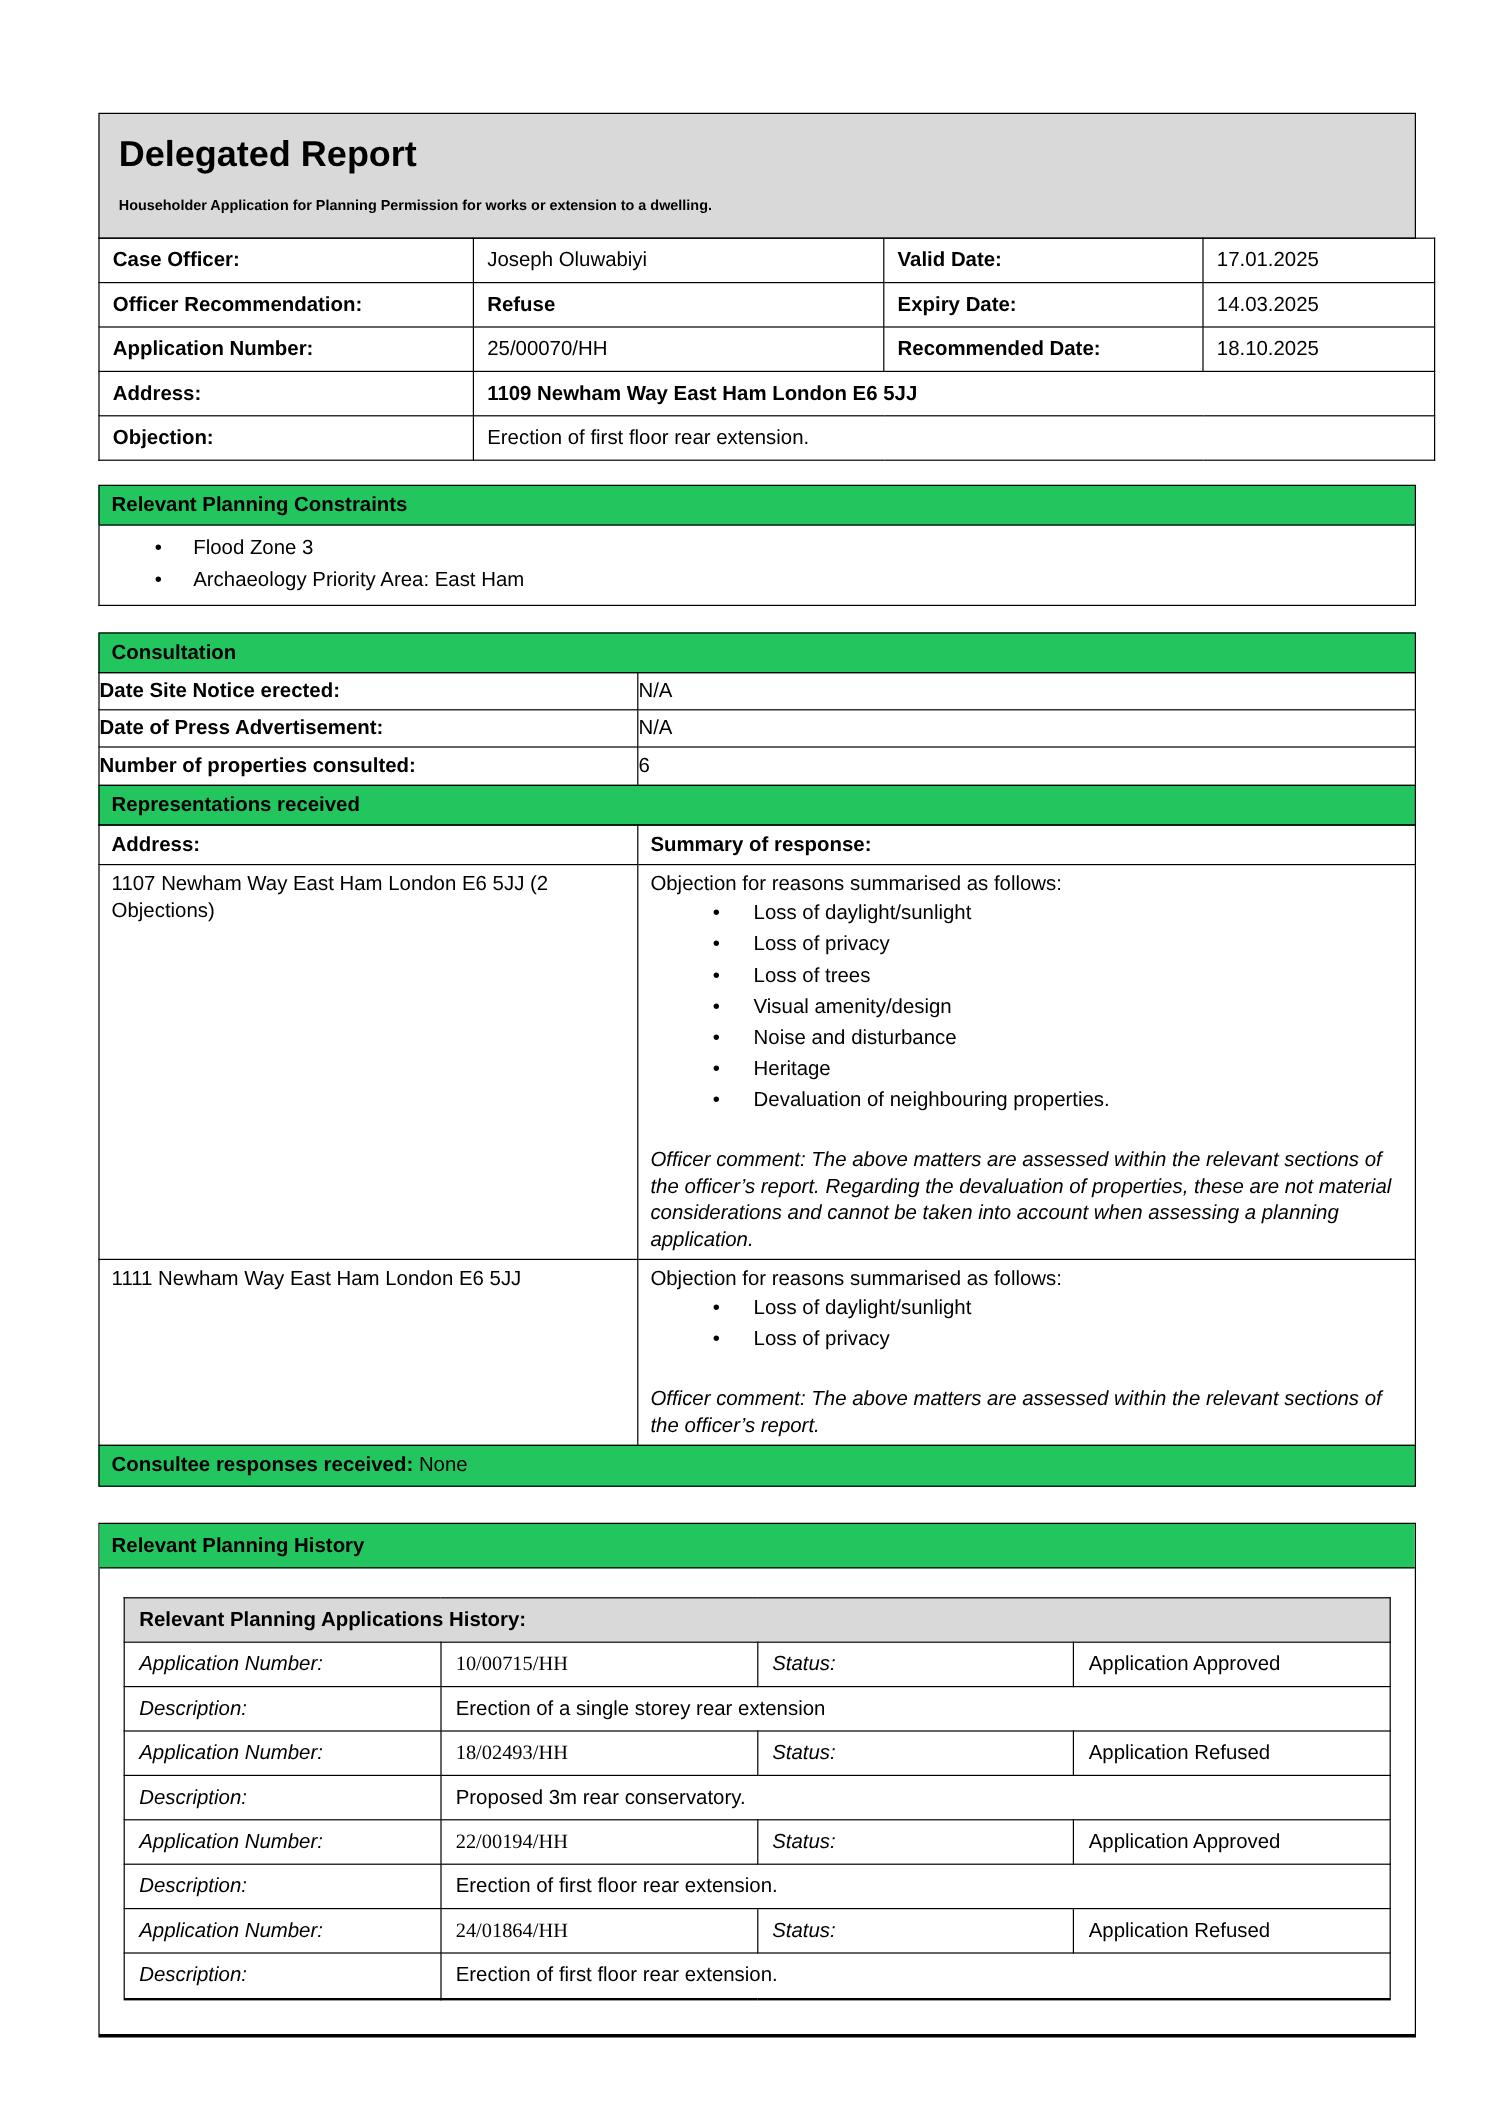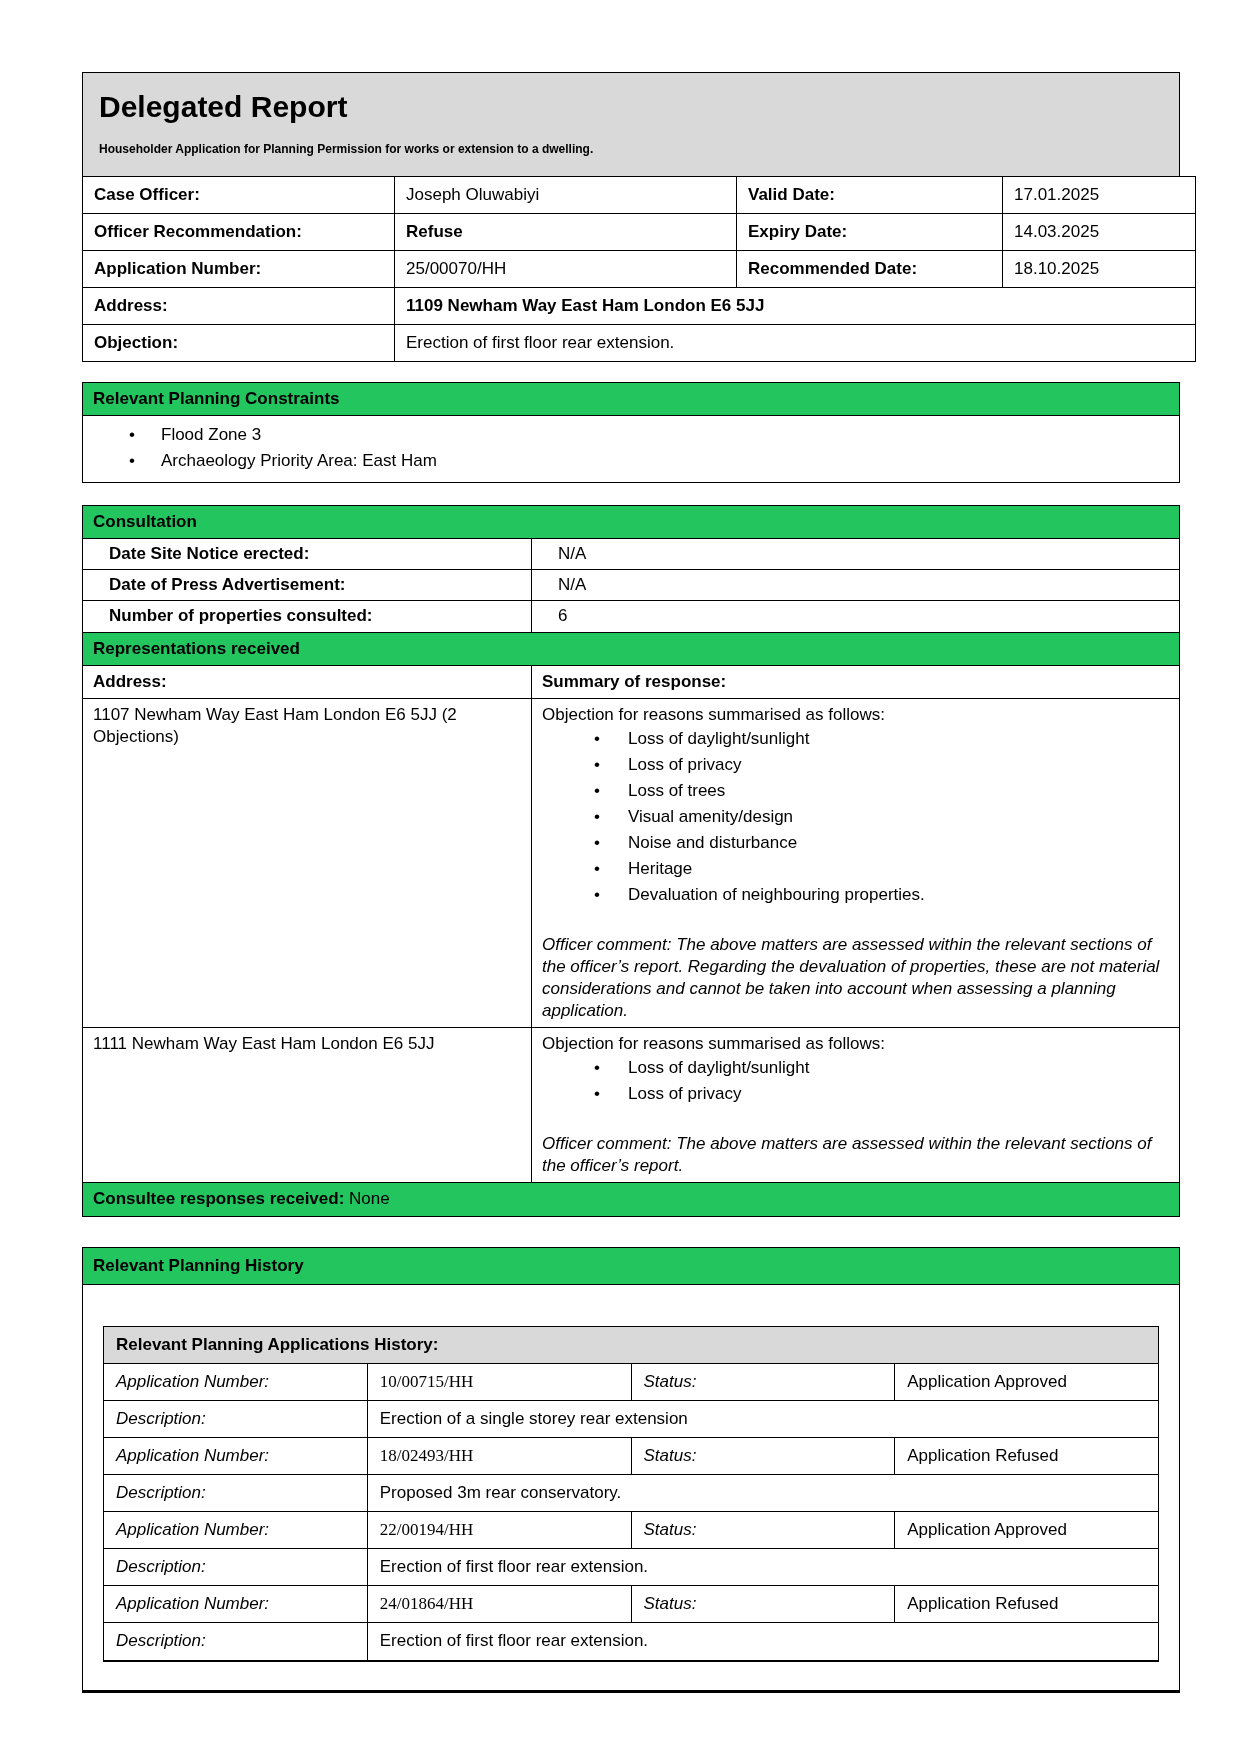--- a/index.html
+++ b/index.html
@@ -3,21 +3,21 @@
 <meta charset="utf-8">
 <style>
   * { box-sizing: border-box; margin: 0; padding: 0; }
   html, body { background: #ffffff; }
   body {
     width: 1241px; height: 1755px;
     font-family: "Liberation Sans", sans-serif;
     color: #000; font-size: 17px; line-height: 1.3;
     position: relative;
   }
-  .content { position: absolute; left: 82px; top: 72px; width: 1098px; }
+  .content { position: absolute; left: 82px; top: 94px; width: 1098px; }
 
   
   .title-box {
     background: #d9d9d9;
     border: 1px solid #000;
     padding: 14px 16px 18px 16px;
   }
   .title-box h1 { font-size: 30px; font-weight: bold; letter-spacing: 0; }
   .title-box .subtitle { font-size: 12px; font-weight: bold; margin-top: 16px; }
 
@@ -43,40 +43,40 @@
   
   .constraints { margin-top: 20px; }
   .constraints .body { border: 1px solid #000; border-top: none; padding: 6px 0 8px 0; }
   ul.bullets { list-style: none; }
   ul.bullets li { position: relative; padding-left: 78px; line-height: 26px; }
   ul.bullets li::before { content: "\2022"; position: absolute; left: 46px; }
 
   
   .consultation { margin-top: 22px; }
   .consult-table { margin-top: -1px; }
-  .consult-table td { padding: 4px 26px; }
+  .consult-table td { padding: 4px 0; }
   .consult-table .lc { width: 449px; }
   .consult-table td + td { border-left-color: #808080; }
   .rep-bar { margin-top: -1px; }
   .rep-table { margin-top: -1px; }
   .rep-table .lc { width: 449px; }
   .rep-table td { padding: 5px 10px; }
   .rep-table ul.bullets li { padding-left: 86px; }
   .rep-table ul.bullets li::before { left: 52px; }
   .officer-comment { font-style: italic; margin-top: 26px; }
   .consultee-bar { margin-top: -1px; font-weight: normal; }
 
   
   .history-box {
     margin-top: 30px;
     border: 1px solid #000;
     border-bottom: 3px solid #000;
   }
   .history-box .greybar { border: none; border-bottom: 1px solid #000; padding: 7px 10px; }
-  .history-inner { padding: 41px 20px 28px 20px; }
+  .history-inner { padding: 24px 20px 28px 20px; }
   .hist-table td { padding: 7px 12px; }
   .hist-table { border-bottom: 2px solid #000; }
   .hist-table .head-cell { background: #d9d9d9; font-weight: bold; padding: 7px 12px; }
   .hist-table .hc1 { width: 297px; }
   .hist-table .hc2 { width: 319px; font-family: Liberation Serif, serif; }
   .hist-table .hc3 { width: 129px; }
   .hist-table .hc4 { width: 312px; }
   .hist-table td + td { border-left-color: #808080; }
 </style>
 </head>

